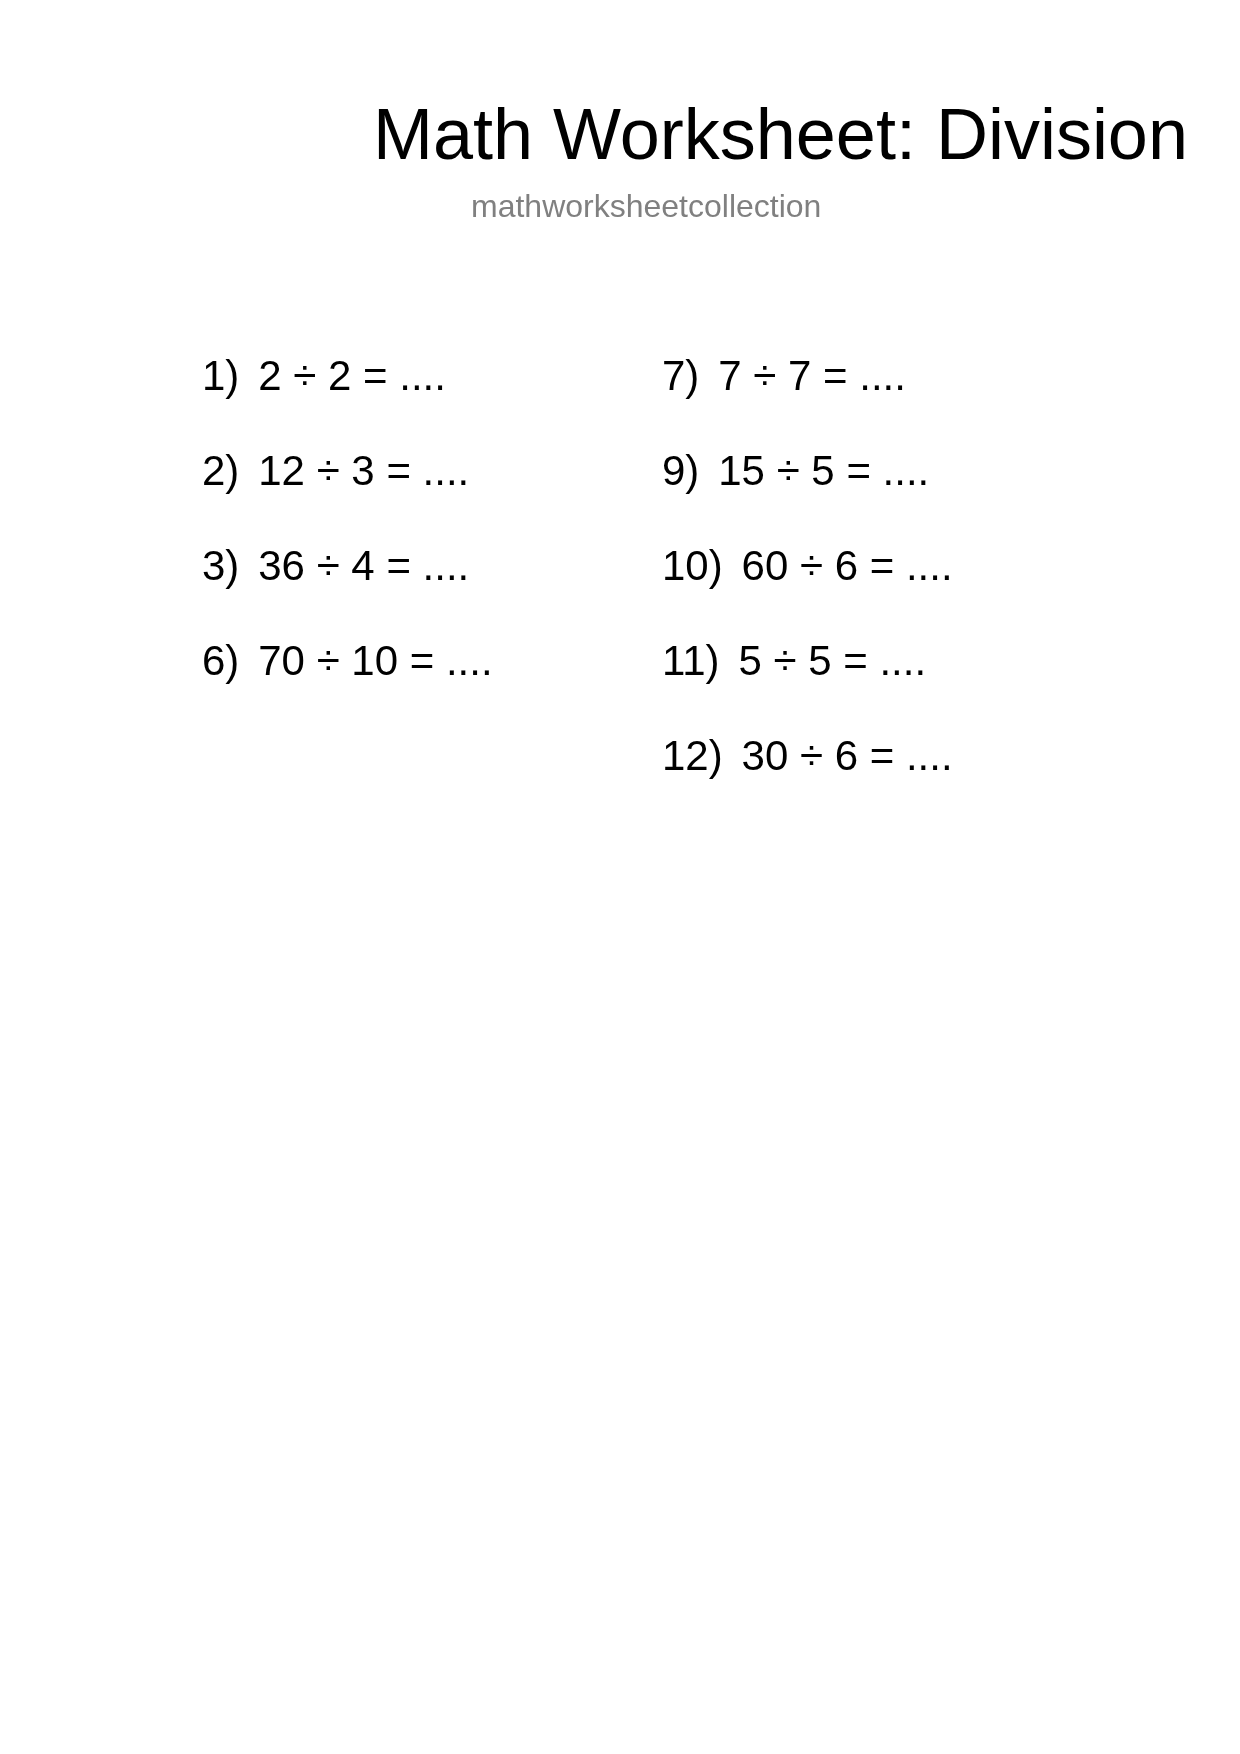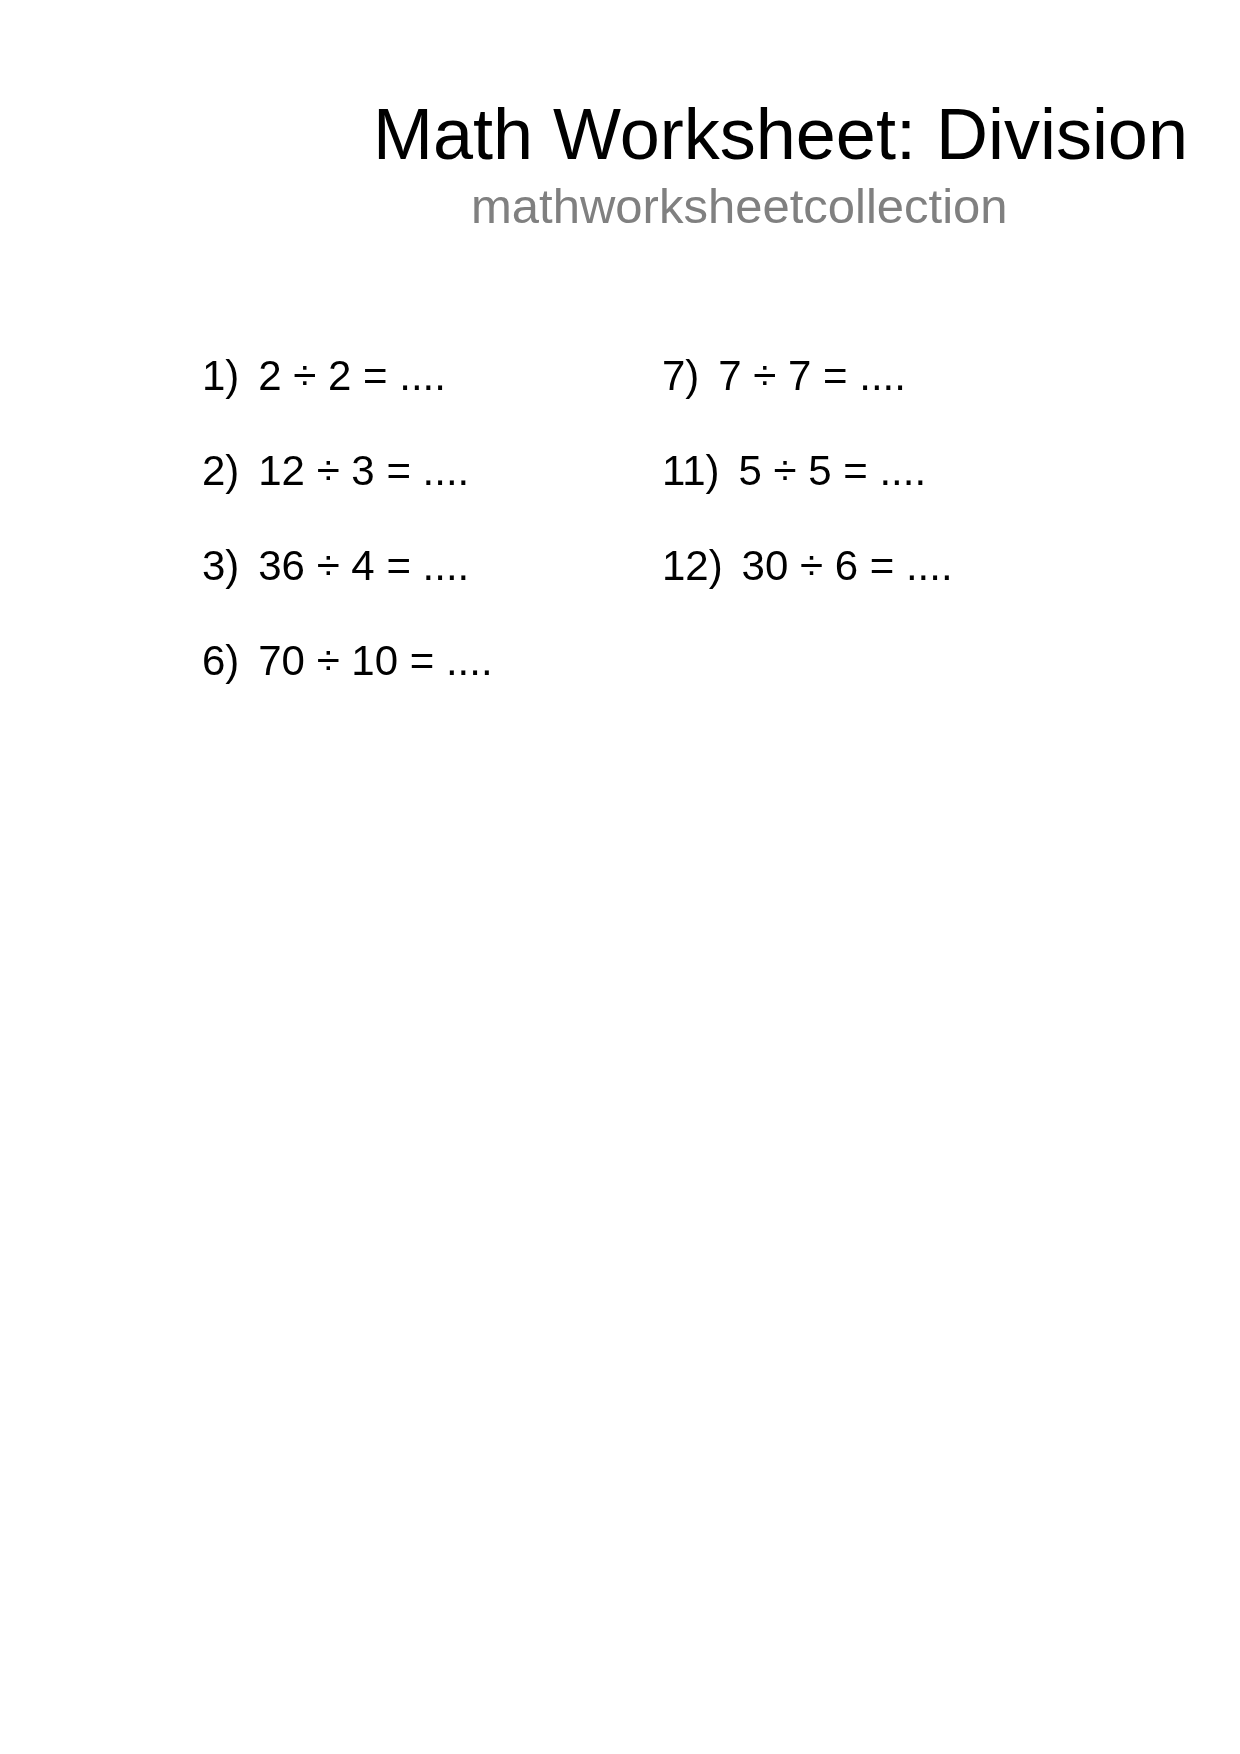--- a/index.html
+++ b/index.html
@@ -1,20 +1,20 @@
 <!DOCTYPE html>
 <html><head>
 <meta charset="utf-8">
 <style>
   html, body { margin: 0; padding: 0; background: #ffffff; }
   body { width: 1240px; height: 1754px; position: relative; overflow: hidden;
          font-family: "Liberation Sans", sans-serif; color: #000; }
   .title { position: absolute; left: 373px; top: 99px; font-size: 72px; line-height: 70px;
            white-space: nowrap; color: #000; }
-  .subtitle { position: absolute; left: 471px; top: 184px; font-size: 49px; line-height: 44px;
+  .subtitle { position: absolute; left: 471px; top: 184px; font-size: 32px; line-height: 44px;
               white-space: nowrap; color: #808080; }
   .col { position: absolute; top: 350px; }
   .col.left { left: 202px; }
   .col.right { left: 662px; }
   .problem { height: 95px; font-size: 42px; line-height: 52px; white-space: nowrap; }
   .problem span { display: inline; }
   .num { margin-right: 0.45em; }
 </style>
 </head>
 <body>
@@ -24,15 +24,17 @@
 
 <div class="col left">
   <div class="problem"><span class="num">1)</span><span>2 ÷ 2 = ....</span></div>
   <div class="problem"><span class="num">2)</span><span>12 ÷ 3 = ....</span></div>
   <div class="problem"><span class="num">3)</span><span>36 ÷ 4 = ....</span></div>
   <div class="problem"><span class="num">6)</span><span>70 ÷ 10 = ....</span></div>
 </div>
 
 <div class="col right">
   <div class="problem"><span class="num">7)</span><span>7 ÷ 7 = ....</span></div>
+  <div class="problem"><span class="num">9)</span><span>15 ÷ 5 = ....</span></div>
+  <div class="problem"><span class="num">10)</span><span>60 ÷ 6 = ....</span></div>
   <div class="problem"><span class="num">11)</span><span>5 ÷ 5 = ....</span></div>
   <div class="problem"><span class="num">12)</span><span>30 ÷ 6 = ....</span></div>
 </div>
 
 </body></html>

